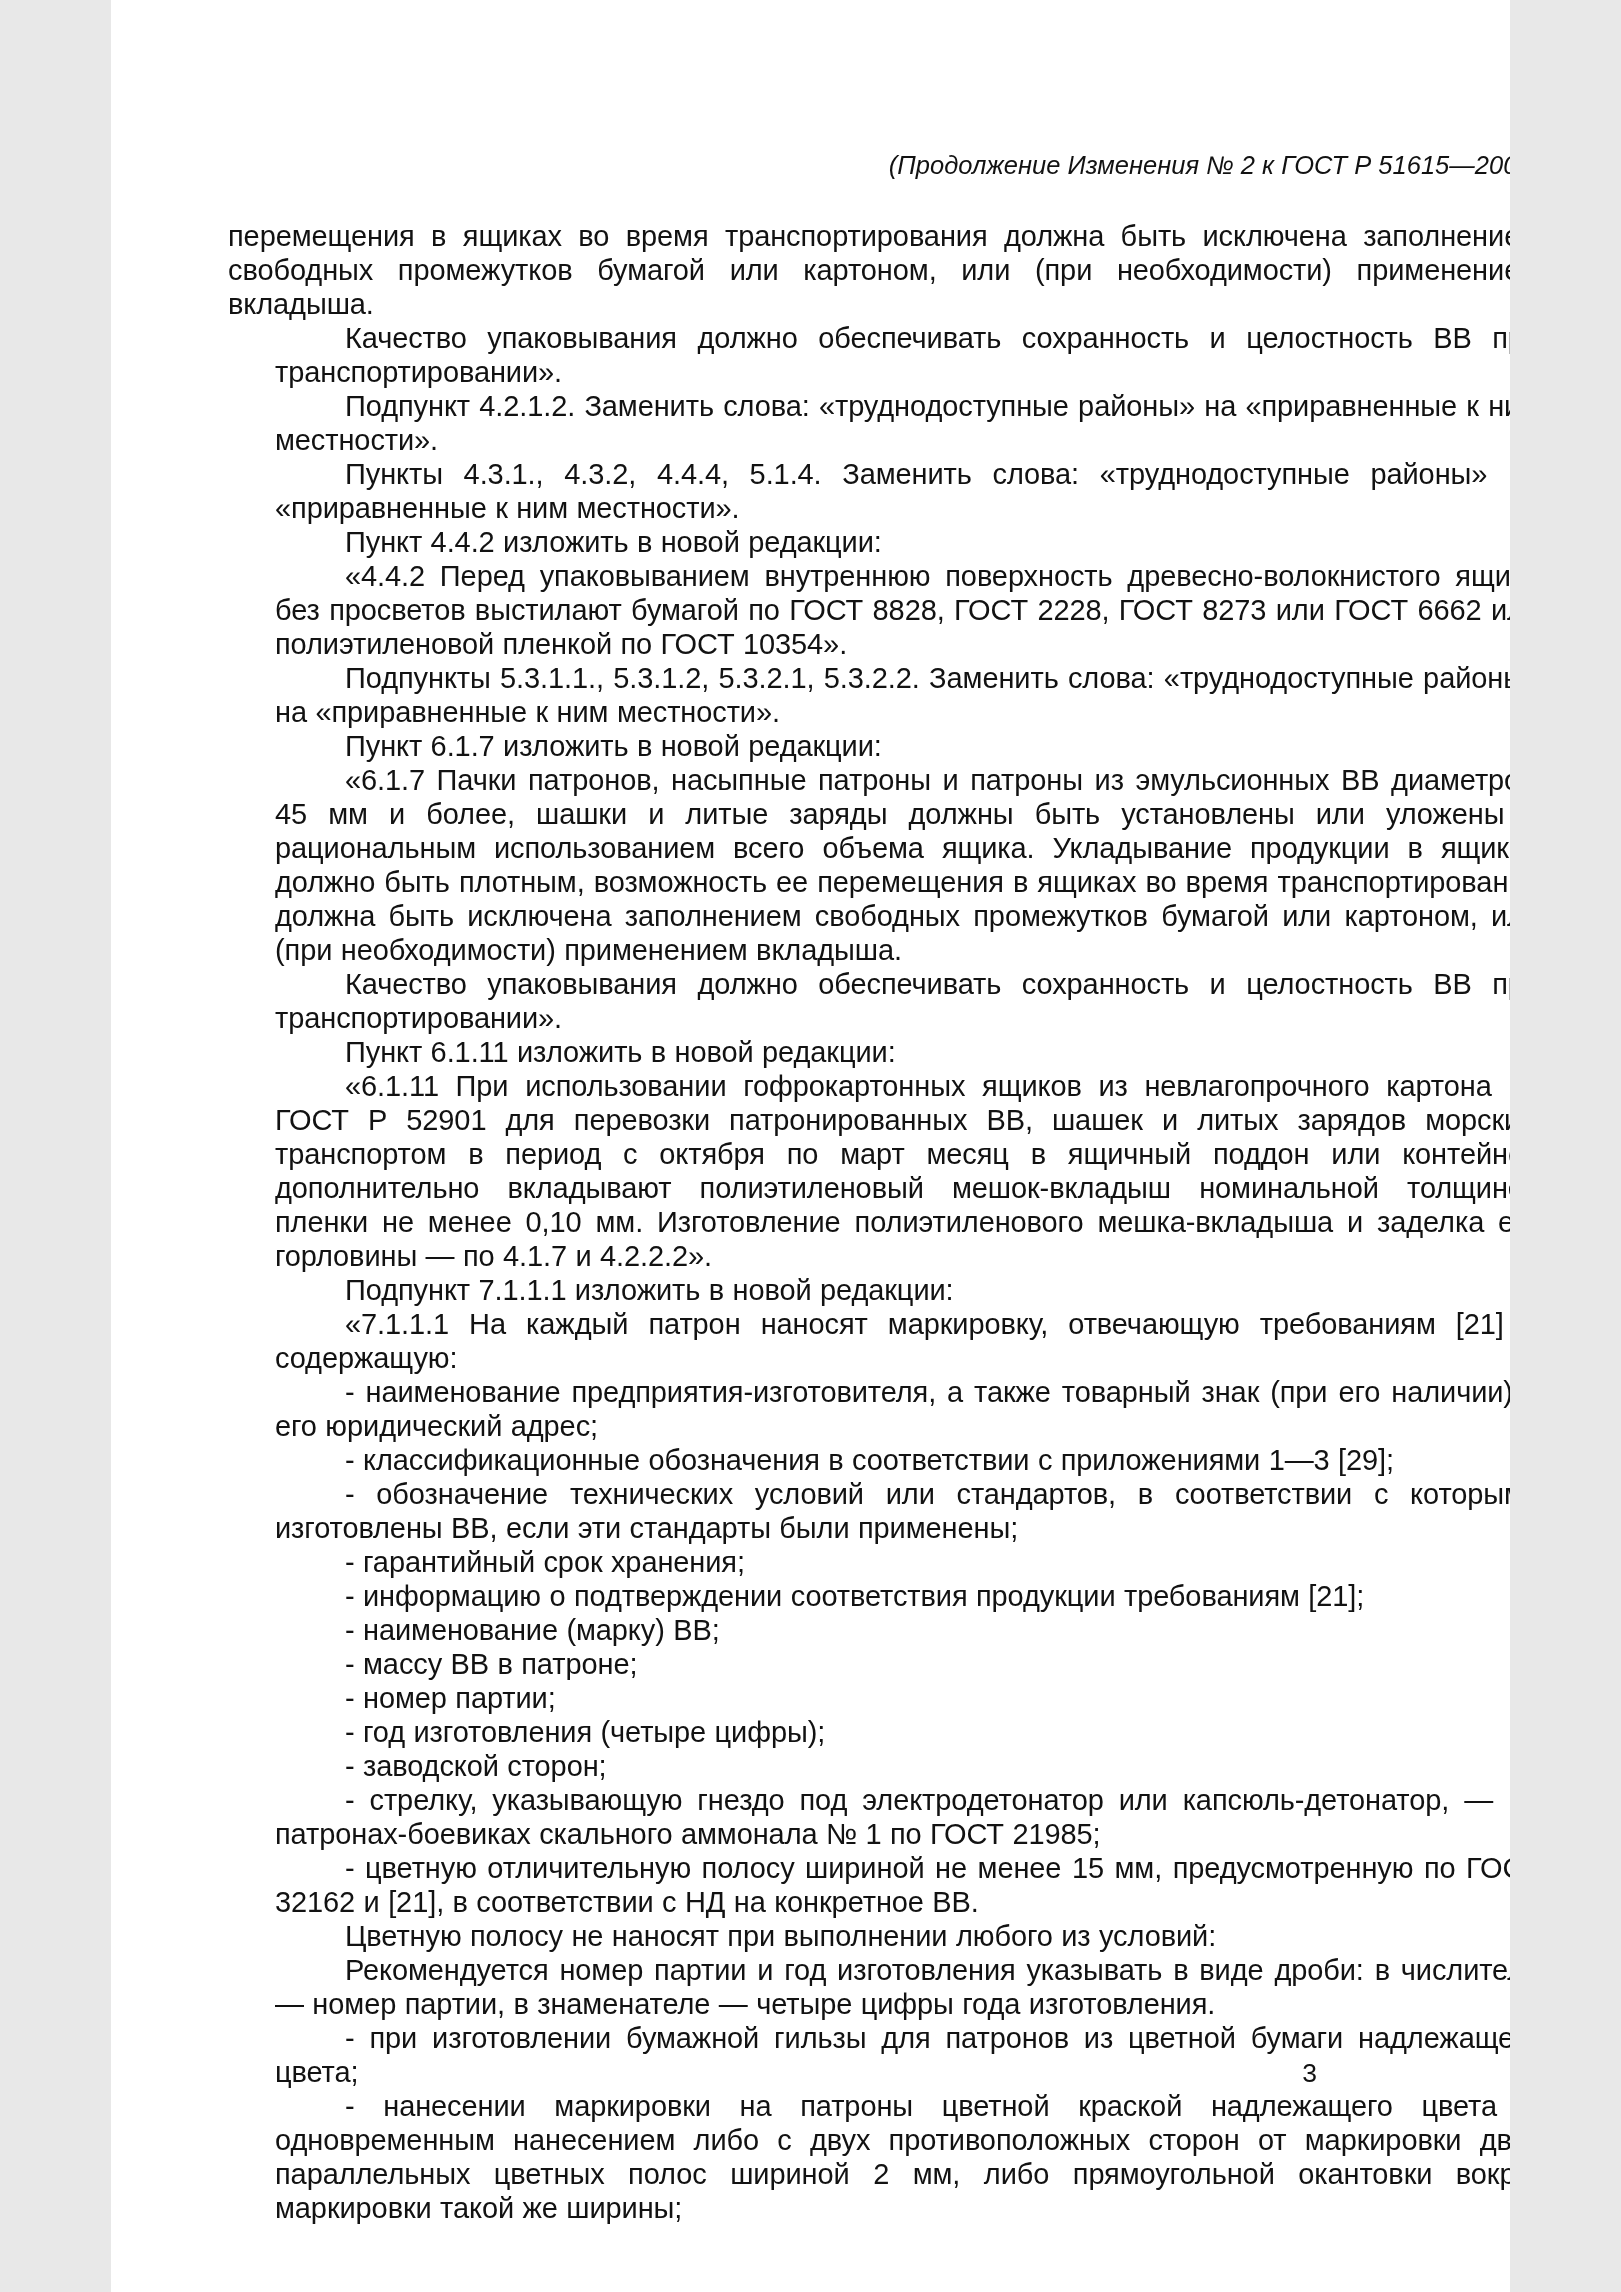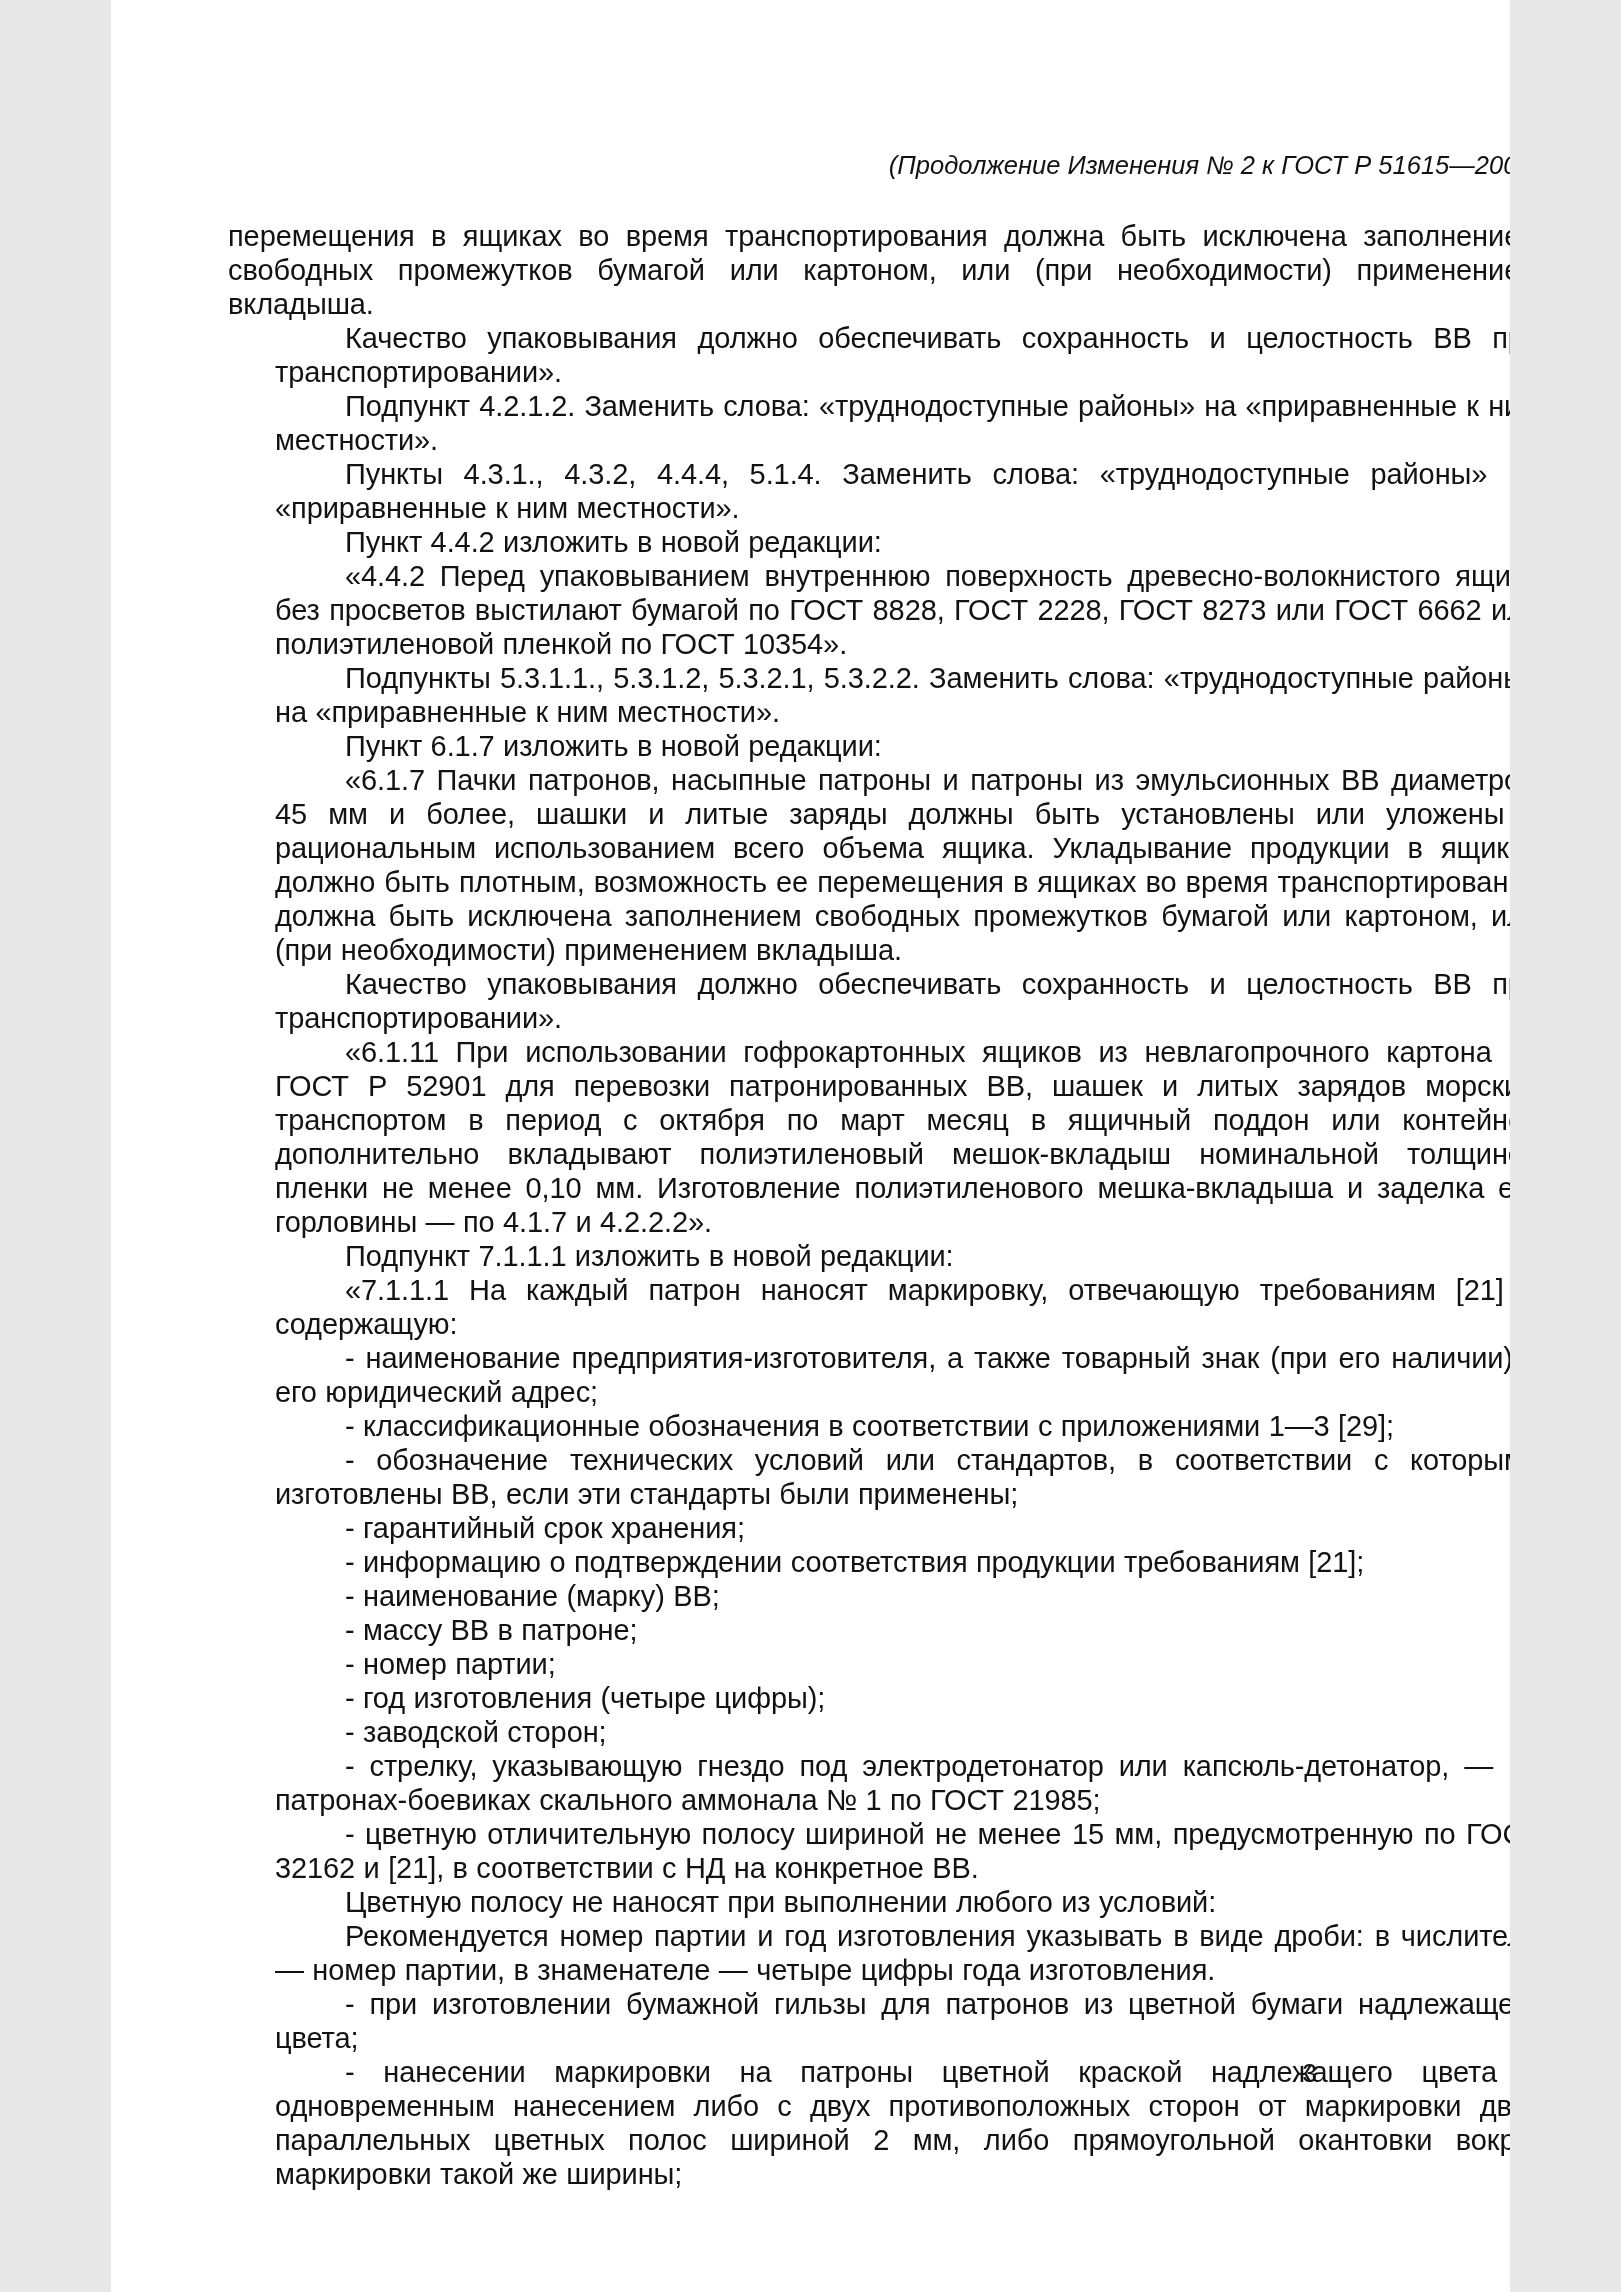--- a/index.html
+++ b/index.html
@@ -62,20 +62,21 @@
         <p class="para">перемещения в ящиках во время транспортирования должна быть исключена заполнением свободных промежутков бумагой или картоном, или (при необходимости) применением вкладыша.</p>
         <p class="para indent">Качество упаковывания должно обеспечивать сохранность и целостность ВВ при транспортиро­вании».</p>
         <p class="para indent">Подпункт 4.2.1.2. Заменить слова: «труднодоступные районы» на «приравненные к ним местно­сти».</p>
         <p class="para indent">Пункты 4.3.1., 4.3.2, 4.4.4, 5.1.4. Заменить слова: «труднодоступные районы» на «приравненные к ним местности».</p>
         <p class="para indent">Пункт 4.4.2 изложить в новой редакции:</p>
         <p class="para indent">«4.4.2 Перед упаковыванием внутреннюю поверхность древесно-волокнистого ящика без про­светов выстилают бумагой по ГОСТ 8828, ГОСТ 2228, ГОСТ 8273 или ГОСТ 6662 или полиэтиленовой пленкой по ГОСТ 10354».</p>
         <p class="para indent">Подпункты 5.3.1.1., 5.3.1.2, 5.3.2.1, 5.3.2.2. Заменить слова: «труднодоступные районы» на «при­равненные к ним местности».</p>
         <p class="para indent">Пункт 6.1.7 изложить в новой редакции:</p>
         <p class="para indent">«6.1.7 Пачки патронов, насыпные патроны и патроны из эмульсионных ВВ диаметром 45 мм и более, шашки и литые заряды должны быть установлены или уложены с рациональным использова­нием всего объема ящика. Укладывание продукции в ящиках должно быть плотным, возможность ее перемещения в ящиках во время транспортирования должна быть исключена заполнением свободных промежутков бумагой или картоном, или (при необходимости) применением вкладыша.</p>
         <p class="para indent">Качество упаковывания должно обеспечивать сохранность и целостность ВВ при транспортиро­вании».</p>
+        <p class="para indent">Пункт 6.1.11 изложить в новой редакции:</p>
         <p class="para indent">«6.1.11 При использовании гофрокартонных ящиков из невлагопрочного картона по ГОСТ Р 52901 для перевозки патронированных ВВ, шашек и литых зарядов морским транспортом в период с октября по март месяц в ящичный поддон или контейнер дополнительно вкладывают полиэтиленовый мешок-вкладыш номинальной толщиной пленки не менее 0,10 мм. Изготовление полиэтиленового мешка-вкладыша и заделка его горловины — по 4.1.7 и 4.2.2.2».</p>
         <p class="para indent">Подпункт 7.1.1.1 изложить в новой редакции:</p>
         <p class="para indent">«7.1.1.1 На каждый патрон наносят маркировку, отвечающую требованиям [21] и содержащую:</p>
         <p class="para indent">- наименование предприятия-изготовителя, а также товарный знак (при его наличии) и его юриди­ческий адрес;</p>
         <p class="para indent">- классификационные обозначения в соответствии с приложениями 1—3 [29];</p>
         <p class="para indent">- обозначение технических условий или стандартов, в соответствии с которыми изготовлены ВВ, если эти стандарты были применены;</p>
         <p class="para indent">- гарантийный срок хранения;</p>
         <p class="para indent">- информацию о подтверждении соответствия продукции требованиям [21];</p>
         <p class="para indent">- наименование (марку) ВВ;</p>
         <p class="para indent">- массу ВВ в патроне;</p>

